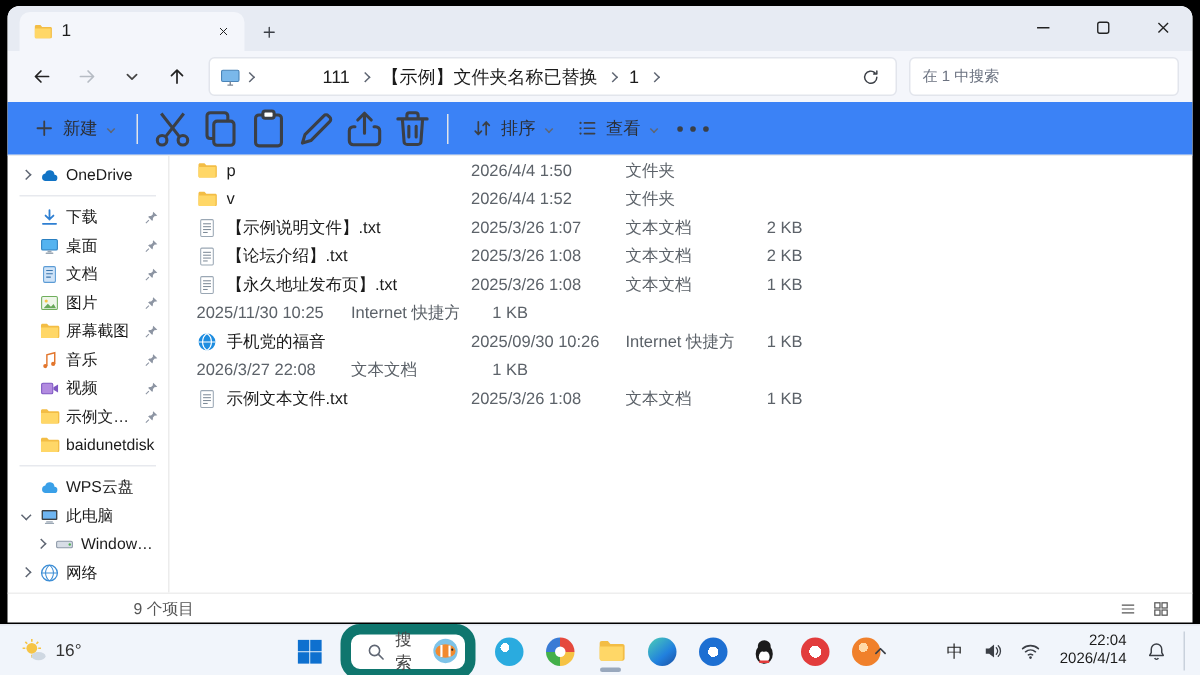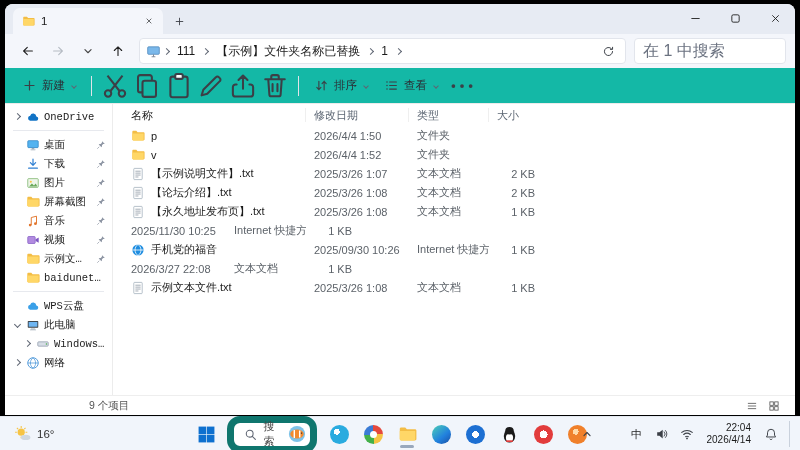--- a/index.html
+++ b/index.html
@@ -31,36 +31,36 @@
 
   .addressbar { height:34px; background:#f4f6fb; display:flex; align-items:center; padding:0 9px; gap:3px; flex:none; }
   .nav-btn { width:27px; height:26px; display:flex; align-items:center; justify-content:center; border-radius:4px; }
   .nav-btn svg { width:14px; height:14px; }
   .breadcrumb { flex:1; height:26px; background:#fff; border:1px solid #e2e5ec; border-radius:4px;
                 display:flex; align-items:center; padding:0 6px; margin:0 5px; min-width:0; }
   .bc-seg { padding:2px 5px; border-radius:3px; white-space:nowrap; overflow:hidden; text-overflow:ellipsis; }
   .breadcrumb .chev { margin:0 3px; flex:none; }
   .bc-refresh { margin-left:auto; width:22px; display:flex; justify-content:center; }
   .bc-refresh svg { width:13px; height:13px; }
-  .searchbox { width:152px; height:26px; background:#fff; border:1px solid #e2e5ec; border-radius:4px;
-               font-size:16px; padding:0 8px; color:#1b1b1b; outline:none;
+  .searchbox { width:180px; height:26px; background:#fff; border:1px solid #e2e5ec; border-radius:4px;
+               font-size:10px; padding:0 8px; color:#1b1b1b; outline:none;
                font-family:"Liberation Sans","DejaVu Sans",sans-serif; }
   .searchbox::placeholder { color:#6b7280; }
 
-  .toolbar { height:36px; background:#14b8a6; border-bottom:1px solid #ebebeb; display:flex; align-items:center;
+  .toolbar { height:36px; background:#3b82f6; border-bottom:1px solid #ebebeb; display:flex; align-items:center;
              padding:0 10px; gap:2px; flex:none; font-size:11.5px; color:#2b2f36; }
   .tool-btn { height:28px; display:flex; align-items:center; gap:5px; padding:0 7px; border-radius:4px; }
   .tool-btn .icon { width:15px; height:15px; }
   .tool-btn .chev { width:4px; height:4px; margin-left:2px; }
   .tool-ico { width:30px; height:28px; display:flex; align-items:center; justify-content:center; border-radius:4px; }
   .tool-sep { width:1px; height:20px; background:#e1e4e9; margin:0 6px; }
   .tool-spacer { flex:1; }
 
   .main { flex:1; display:flex; min-height:0; }
-  .sidebar { width:108px; border-right:1px solid #ececec; padding:3px 0 0 0; overflow:hidden; flex:none; font-size:10.5px;font-family:Liberation Mono, monospace; }
+  .sidebar { width:108px; border-right:1px solid #ececec; padding:3px 0 0 0; overflow:hidden; flex:none; font-size:10.5px; }
   .s-item { height:19px; display:flex; align-items:center; gap:4px; padding:0 3px 0 5px; margin:0 3px; border-radius:4px; }
   .s-item.ind { padding-left:15px; }
   .chev-box { width:9px; display:inline-flex; justify-content:center; flex:none; }
   .s-item .icon { width:14px; height:14px; }
   .s-label { flex:1; white-space:nowrap; overflow:hidden; text-overflow:ellipsis; }
   .s-item .icon.pin { width:10px; height:10px; }
   .s-sep { height:1px; background:#e7e9ee; margin:4px 8px; }
 
   .content { flex:1; display:flex; flex-direction:column; min-width:0; }
   .list-header { height:22px; display:flex; align-items:center; color:#5c6673; font-size:11px; padding-left:10px; flex:none; }
@@ -181,21 +181,21 @@
         </svg>
       </div>
     <div class="breadcrumb">
       <span class="icon">
           <svg viewBox="0 0 16 16">
             <rect x="1.8" y="3" width="12.4" height="8" rx="1" fill="#7ab8ea" stroke="#4a84b8" stroke-width="0.8"></rect>
             <path d="M6 13.6h4M8 11v2.6" stroke="#7d8694" stroke-width="1"></path>
           </svg>
         </span>
       <i class="chev r"></i>
-      <span id="bc-items" style="display:flex;align-items:center;min-width:0;">
+      <span id="bc-items" style="display:flex;align-items:center;min-width:0;margin-left:38px;">
           <span class="bc-seg">111</span>
           <i class="chev r"></i>
           <span class="bc-seg">【示例】文件夹名称已替换</span>
           <i class="chev r"></i>
           <span class="bc-seg">1</span>
           <i class="chev r"></i>
         </span>
       <span class="bc-refresh">
           <svg viewBox="0 0 16 16" fill="none" stroke="#3b3f46" stroke-width="1.2" stroke-linecap="round" stroke-linejoin="round">
             <path d="M13 8a5 5 0 1 1-1.5-3.6M13 2.8v2.6h-2.6"></path>
@@ -292,42 +292,58 @@
             <svg viewBox="0 0 16 16">
               <path d="M4.6 12.2h6.8a2.4 2.4 0 0 0 .4-4.8 3.6 3.6 0 0 0-7-.9 2.9 2.9 0 0 0-.2 5.7z" fill="#1173c5"></path>
             </svg>
           </span>
           <span class="s-label">OneDrive</span>
         </div>
         <div class="s-sep"></div>
         <div class="s-item">
           <span class="chev-box"></span>
           <span class="icon">
+            <svg viewBox="0 0 16 16" fill="none" stroke="#2e7fd2" stroke-width="1.4" stroke-linecap="round" stroke-linejoin="round">
+              <path d="M8 2.5v7M5 6.5l3 3 3-3M3 12.8h10"></path>
+            </svg>
+          </span>
+          <span class="s-label">下载</span>
+          <span class="icon pin">
+            <svg viewBox="0 0 16 16" fill="#8d95a3">
+              <path d="M9.8 1.8l4.4 4.4-1.2.3c-.5.1-1 .1-1.5 0l-2 2c.2.8.1 1.7-.3 2.4l-.4.8-4.5-4.5.8-.4c.7-.4 1.6-.5 2.4-.3l2-2c-.1-.5-.1-1 0-1.5z"></path>
+              <path d="M5.2 10.8L2 14" stroke="#8d95a3" stroke-width="1.1"></path>
+            </svg>
+          </span>
+        </div>
+        <div class="s-item">
+          <span class="chev-box"></span>
+          <span class="icon">
             <svg viewBox="0 0 16 16">
               <rect x="2" y="3" width="12" height="8" rx="1" fill="#54b3f0" stroke="#2a7fc0" stroke-width="0.8"></rect>
               <rect x="6.5" y="11.5" width="3" height="1.4" fill="#9aa7b4"></rect>
               <rect x="5" y="13" width="6" height="1" rx="0.5" fill="#9aa7b4"></rect>
             </svg>
           </span>
           <span class="s-label">桌面</span>
           <span class="icon pin">
             <svg viewBox="0 0 16 16" fill="#8d95a3">
               <path d="M9.8 1.8l4.4 4.4-1.2.3c-.5.1-1 .1-1.5 0l-2 2c.2.8.1 1.7-.3 2.4l-.4.8-4.5-4.5.8-.4c.7-.4 1.6-.5 2.4-.3l2-2c-.1-.5-.1-1 0-1.5z"></path>
               <path d="M5.2 10.8L2 14" stroke="#8d95a3" stroke-width="1.1"></path>
             </svg>
           </span>
         </div>
         <div class="s-item">
           <span class="chev-box"></span>
           <span class="icon">
-            <svg viewBox="0 0 16 16" fill="none" stroke="#2e7fd2" stroke-width="1.4" stroke-linecap="round" stroke-linejoin="round">
-              <path d="M8 2.5v7M5 6.5l3 3 3-3M3 12.8h10"></path>
-            </svg>
-          </span>
-          <span class="s-label">下载</span>
+            <svg viewBox="0 0 16 16">
+              <rect x="3.5" y="2" width="9" height="12" rx="1" fill="#cfe3f7" stroke="#5b9bd5" stroke-width="0.8"></rect>
+              <path d="M5.5 5h5M5.5 7.5h5M5.5 10h3.5" stroke="#3b76ad" stroke-width="0.8"></path>
+            </svg>
+          </span>
+          <span class="s-label">文档</span>
           <span class="icon pin">
             <svg viewBox="0 0 16 16" fill="#8d95a3">
               <path d="M9.8 1.8l4.4 4.4-1.2.3c-.5.1-1 .1-1.5 0l-2 2c.2.8.1 1.7-.3 2.4l-.4.8-4.5-4.5.8-.4c.7-.4 1.6-.5 2.4-.3l2-2c-.1-.5-.1-1 0-1.5z"></path>
               <path d="M5.2 10.8L2 14" stroke="#8d95a3" stroke-width="1.1"></path>
             </svg>
           </span>
         </div>
         <div class="s-item">
           <span class="chev-box"></span>
           <span class="icon">
@@ -463,26 +479,20 @@
           <span class="icon">
             <svg viewBox="0 0 16 16">
               <circle cx="8" cy="8" r="6" fill="none" stroke="#3f8fd6" stroke-width="1"></circle>
               <path d="M2 8h12M8 2c-4 3.2-4 8.8 0 12M8 2c4 3.2 4 8.8 0 12" stroke="#3f8fd6" stroke-width="0.8" fill="none"></path>
             </svg>
           </span>
           <span class="s-label">网络</span>
         </div>
       </div>
     <div class="content">
-      <div class="list-header" id="list-header">
-          <div class="hcol c-name">名称</div>
-          <div class="hcol c-date">修改日期</div>
-          <div class="hcol c-type">类型</div>
-          <div class="hcol c-size">大小</div>
-        </div>
       <div class="filelist" id="filelist">
           <div class="frow">
             <div class="fcell c-name">
               <span class="icon">
                 <svg viewBox="0 0 16 16">
                   <path fill="#f3bd45" d="M1.5 3.2c0-.7.5-1.2 1.2-1.2h3.4l1.4 1.6h6.8c.7 0 1.2.5 1.2 1.2v7c0 .7-.5 1.2-1.2 1.2H2.7c-.7 0-1.2-.5-1.2-1.2z"></path>
                   <path fill="#ffd767" d="M1.5 5h13v6.8c0 .7-.5 1.2-1.2 1.2H2.7c-.7 0-1.2-.5-1.2-1.2z"></path>
                 </svg>
               </span>
               <span class="fname-text">p</span>

